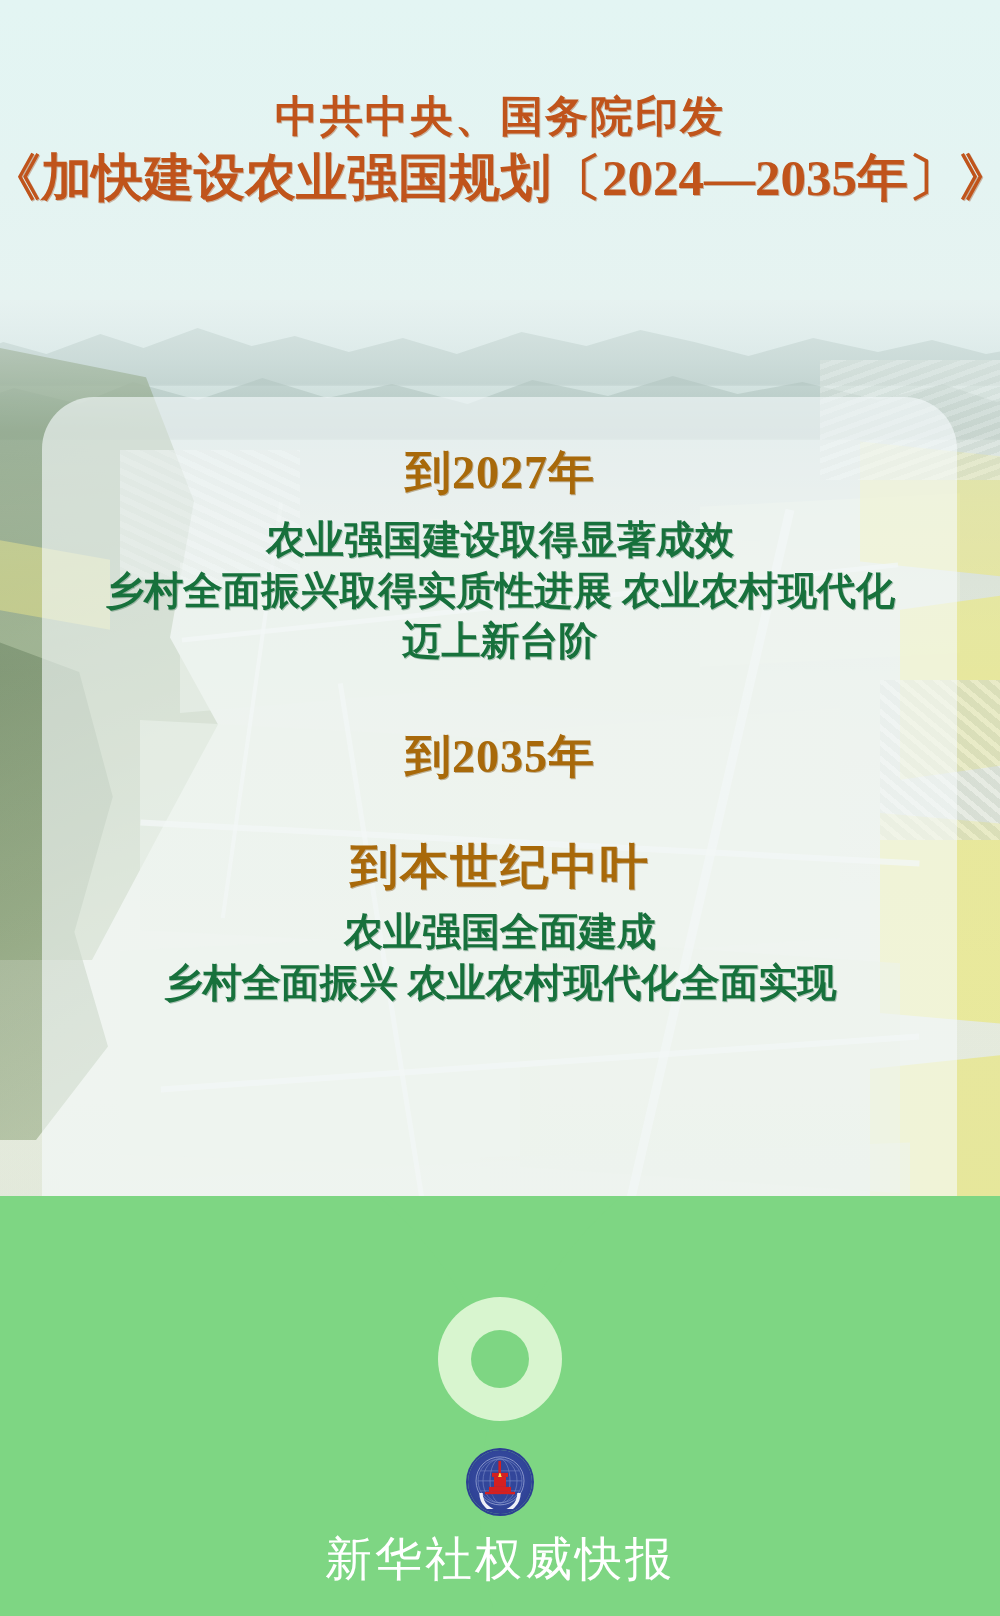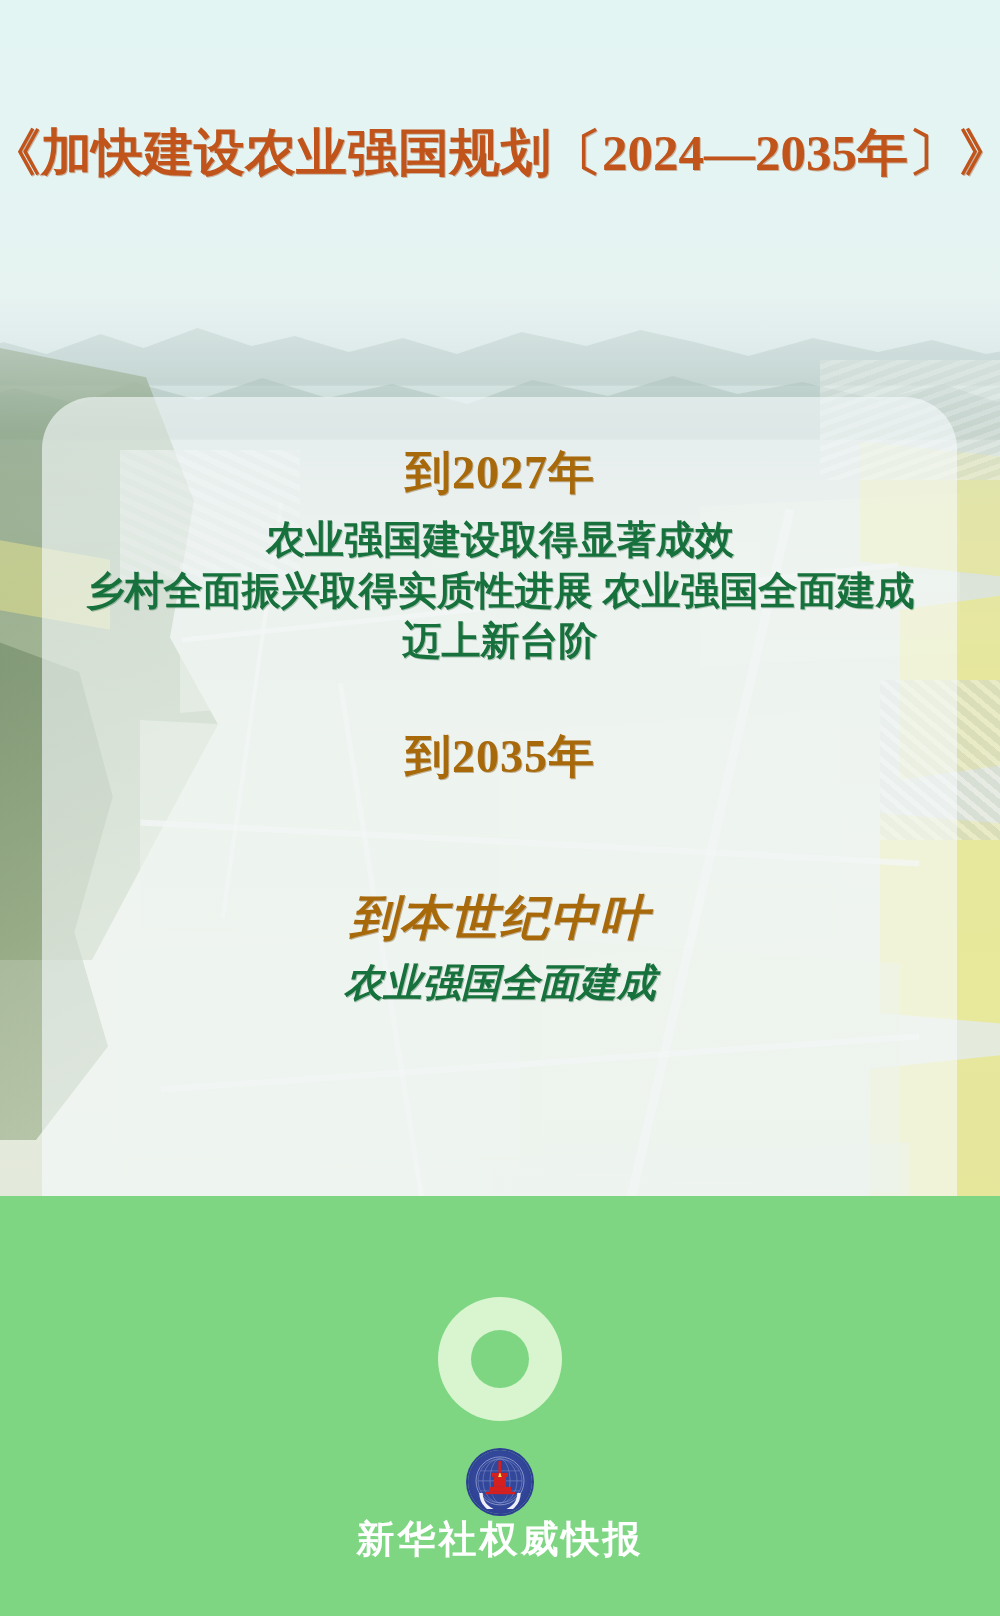--- a/index.html
+++ b/index.html
@@ -136,21 +136,21 @@
     line-height:1.30;
     color:#17713c;
     letter-spacing:0px;
     text-shadow:1px 1px 0 rgba(12,80,44,.30);
   }
   .block-body .ln{ display:block; white-space:nowrap; }
 
   
   #b1 .block-head{ margin-bottom:14px; }
   #b2{ margin-top:62px; }
-  #b3{ margin-top:104px;font-style:italic; }
+  #b3{ margin-top:53px; }
   #b3 .block-head{ margin-bottom:10px; }
 
   
   .footer{
     position:absolute; left:0; top:1196px; width:1000px; height:420px;
     background:#7ed683;
     overflow:hidden;
     z-index:8;
   }
   
@@ -184,23 +184,24 @@
     width:64px; height:64px; border-radius:50%;
     background:radial-gradient(circle at 50% 45%,#3f55a8 0%,#32469a 55%,#27388a 100%);
     position:relative;
     box-shadow:0 0 0 2px #2c3f93;
   }
   .logo .glyph{
     position:absolute; left:50%; top:50%;
     transform:translate(-50%,-52%);
   }
   .brand-name{
-    font-family:"Liberation Serif","DejaVu Serif",serif;
-    font-weight:700;
-    font-size:38px;
+    margin-top:14px;
+    font-family:"Liberation Serif","DejaVu Serif",serif;
+    font-weight:400;
+    font-size:47px;
     letter-spacing:3px;
     color:#ffffff;
   }
 </style>
 </head>
 <body>
 
 <div id="poster">
 
   <div class="photo">
@@ -236,44 +237,46 @@
     <div class="plot" style="left:820px;top:60px;width:180px;height:120px;background:repeating-linear-gradient(-20deg,#e8ebe6 0 5px,#ccd4cb 5px 11px);opacity:.55;"></div>
     <div class="plot" style="left:880px;top:380px;width:120px;height:160px;background:repeating-linear-gradient(40deg,#e9ece8 0 5px,#c8d0c8 5px 12px);opacity:.55;"></div>
 
     <div class="haze"></div>
   </div>
 
   <div class="card"></div>
 
   <div class="header-band"></div>
   <div class="title-wrap">
+    <div class="title-line1">中共中央、国务院印发</div>
     <div class="title-line2">《加快建设农业强国规划〔2024—2035年〕》</div>
   </div>
 
   <div class="content">
 
     <div class="block" id="b1">
       <div class="block-head">到2027年</div>
       <div class="block-body">
         <span class="ln">农业强国建设取得显著成效</span>
-        <span class="ln">乡村全面振兴取得实质性进展  农业强国全面建成</span>
+        <span class="ln">乡村全面振兴取得实质性进展  农业农村现代化</span>
         <span class="ln">迈上新台阶</span>
       </div>
     </div>
 
     <div class="block" id="b2">
       <div class="block-head">到2035年</div>
       <div class="block-body">
       </div>
     </div>
 
     <div class="block" id="b3">
       <div class="block-head wide">到本世纪中叶</div>
       <div class="block-body">
         <span class="ln">农业强国全面建成</span>
+        <span class="ln">乡村全面振兴  农业农村现代化全面实现</span>
       </div>
     </div>
 
   </div>
 
   <div class="footer">
     <div class="lobe lobe-l"></div>
     <div class="lobe lobe-r"></div>
   </div>
   <div class="ring"></div>

